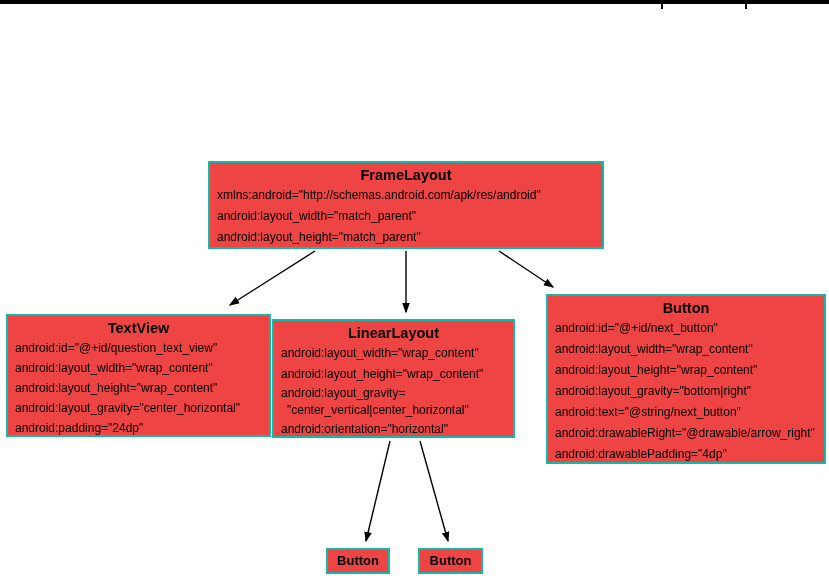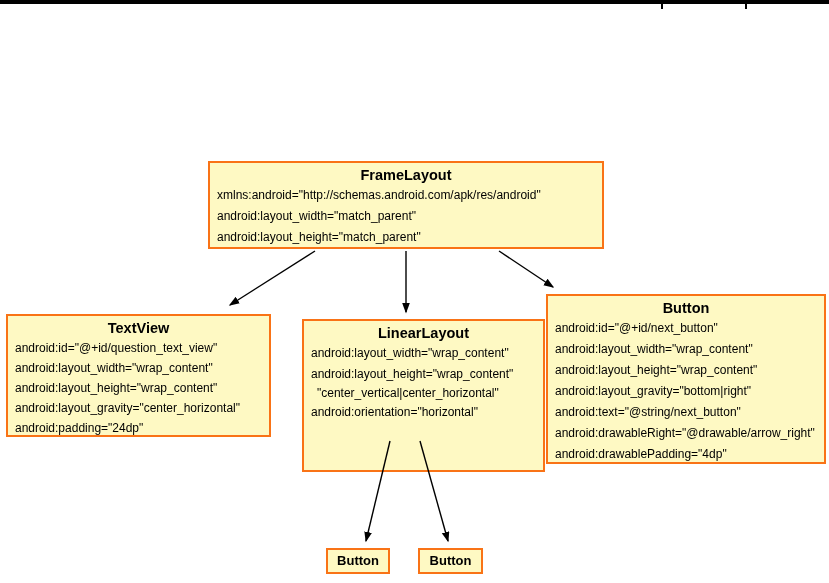--- a/index.html
+++ b/index.html
@@ -19,22 +19,22 @@
   }
   .top-tick {
     position: absolute; top: 0; width: 2px; height: 9px; background: #000;
   }
   .top-tick.t1 { left: 661px; }
   .top-tick.t2 { left: 745px; }
 
   
   .node {
     position: absolute;
-    border: 2px solid #f97316;
-    background: #fef9c3;
+    border: 2px solid #14b8a6;
+    background: #ef4444;
     box-sizing: border-box;
     z-index: 1;
   }
   .node-title {
     font-weight: bold;
     font-size: 14.5px;
     line-height: 20px;
     margin-top: 2px;
     text-align: center;
     white-space: nowrap;
@@ -45,21 +45,21 @@
     padding: 0 7px;
     white-space: nowrap;
   }
   .attr-line b { font-weight: normal; }
   .lh20 .attr-line { line-height: 20px; }
   .attr-line.tight { line-height: 17px; }
   .attr-line.indent { padding-left: 13px; }
 
   #node-framelayout   { left: 208px; top: 161px; width: 396px; height:  88px; }
   #node-textview      { left:   6px; top: 314px; width: 265px; height: 123px; }
-  #node-linearlayout  { left: 302px; top: 319px; width: 243px; height: 153px; }
+  #node-linearlayout  { left: 272px; top: 319px; width: 243px; height: 119px; }
   #node-button        { left: 546px; top: 294px; width: 280px; height: 170px; }
   #node-button-child-1{ left: 326px; top: 548px; width:  64px; height:  26px; }
   #node-button-child-2{ left: 418px; top: 548px; width:  65px; height:  26px; }
 
   .leaf .node-title { font-size: 13px; line-height: 22px; margin-top: 0; }
 
   svg.arrows {
     position: absolute; left: 0; top: 0;
     width: 829px; height: 583px;
     z-index: 2;
@@ -105,20 +105,21 @@
       <div class="attr-line"><span>android:layout_gravity="</span><b>center_horizontal</b><span>"</span></div>
       <div class="attr-line"><span>android:padding="24dp"</span><b></b><span></span></div>
     </div>
 </div>
 
 <div class="node" id="node-linearlayout">
   <div class="node-title">LinearLayout</div>
   <div class="node-body">
       <div class="attr-line"><span>android:layout_width="wrap_content"</span><b></b><span></span></div>
       <div class="attr-line"><span>android:layout_height="wrap_content"</span><b></b><span></span></div>
+      <div class="attr-line tight"><span>android:layout_gravity=</span><b></b><span></span></div>
       <div class="attr-line tight indent"><span>"</span><b>center_vertical|center_horizontal</b><span>"</span></div>
       <div class="attr-line"><span>android:orientation="horizontal"</span><b></b><span></span></div>
     </div>
 </div>
 
 <div class="node" id="node-button">
   <div class="node-title">Button</div>
   <div class="node-body">
       <div class="attr-line"><span>android:id="@+id/next_button"</span><b></b><span></span></div>
       <div class="attr-line"><span>android:layout_width="wrap_content"</span><b></b><span></span></div>

